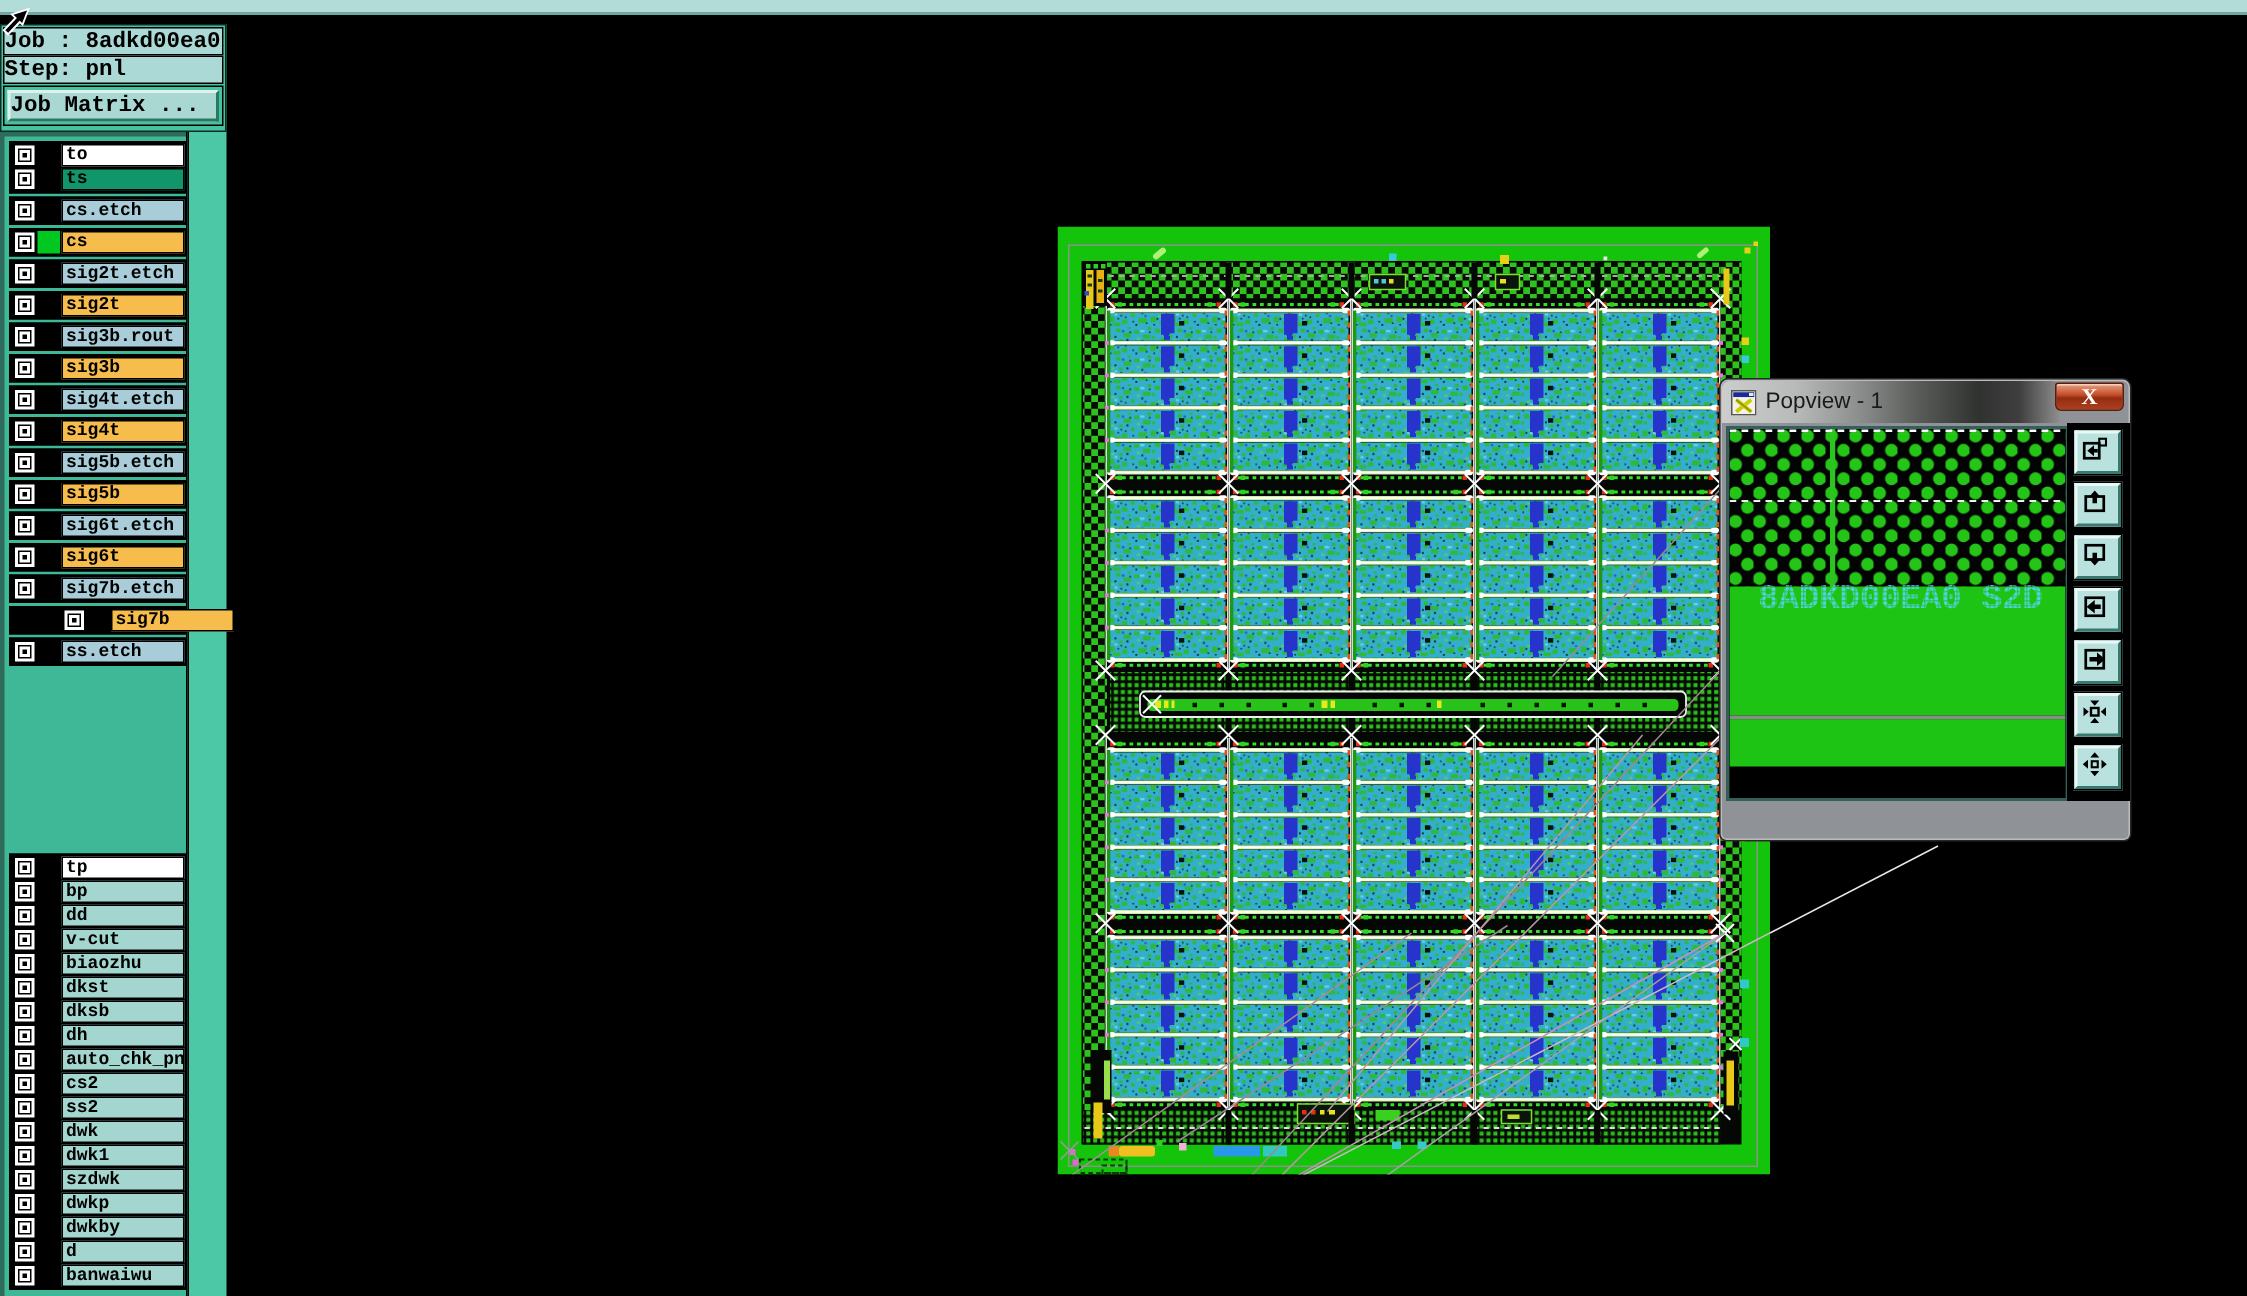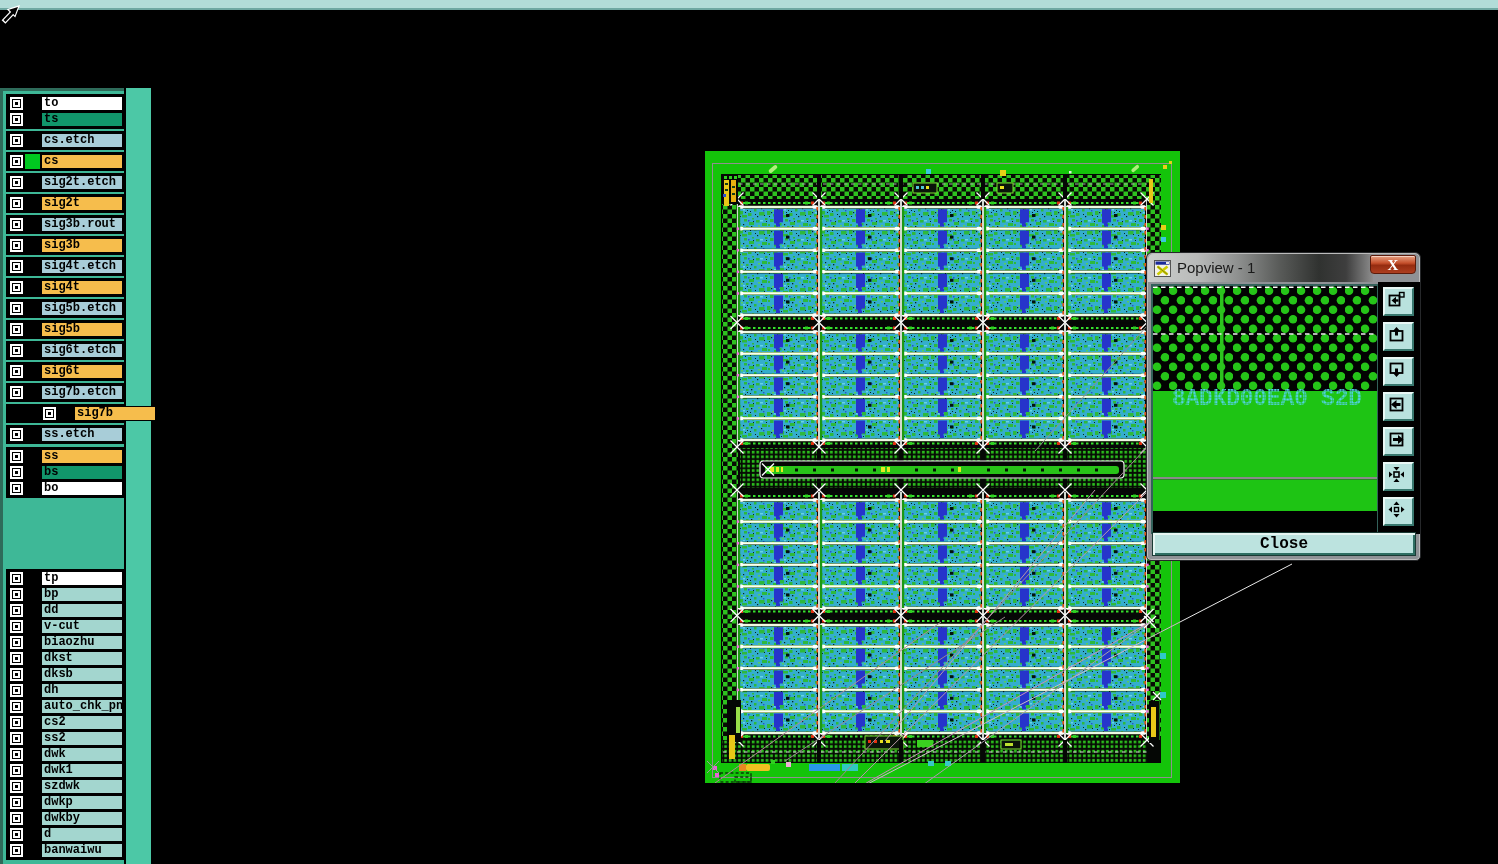--- a/index.html
+++ b/index.html
@@ -52,20 +52,27 @@
   font:bold 16px "Liberation Mono",monospace;text-align:center;line-height:23px;color:#000;}
 .sw{position:absolute;left:18px;top:0;width:15px;height:15px;}
 .lb{position:absolute;left:34px;top:0;width:82px;height:15px;border:1px solid #000;
   font:bold 12px "Liberation Mono",monospace;line-height:13px;color:#000;padding-left:2px;
   overflow:hidden;white-space:pre;}
 </style>
 </head>
 <body>
 <div id="stage">
   <div id="topbar"></div>
+  <div id="jobpanel">
+    <div class="jbox" style="top:1px;">Job : 8adkd00ea0</div>
+    <div class="jbox" style="top:20px;">Step: pnl</div>
+    <div id="jobmatrixout">
+        <div id="jobmatrix">Job Matrix ...</div>
+      </div>
+  </div>
   <div id="lstrip"></div>
   <div id="layers">
       <div class="grp" style="top:3px;height:35px;">
         <div class="row" style="top:0px;">
           <div class="cb"></div>
           <div class="lb" style="background:#ffffff">to</div>
         </div>
         <div class="row" style="top:16px;">
           <div class="cb"></div>
           <div class="lb" style="background:#11966b">ts</div>
@@ -153,34 +160,20 @@
       <div class="grp" style="top:313px;height:19px;">
         <div class="row" style="top:0px;margin-left:33px;">
           <div class="cb"></div>
           <div class="lb" style="background:#f6bd4c">sig7b</div>
         </div>
       </div>
       <div class="grp" style="top:334px;height:19px;">
         <div class="row" style="top:0px;">
           <div class="cb"></div>
           <div class="lb" style="background:#a8cdd8">ss.etch</div>
-        </div>
-      </div>
-      <div class="grp" style="top:356px;height:51px;">
-        <div class="row" style="top:0px;">
-          <div class="cb"></div>
-          <div class="lb" style="background:#f6bd4c">ss</div>
-        </div>
-        <div class="row" style="top:16px;">
-          <div class="cb"></div>
-          <div class="lb" style="background:#11966b">bs</div>
-        </div>
-        <div class="row" style="top:32px;">
-          <div class="cb"></div>
-          <div class="lb" style="background:#ffffff">bo</div>
         </div>
       </div>
       <div class="grp" style="top:478px;height:291px;">
         <div class="row" style="top:0px;">
           <div class="cb"></div>
           <div class="lb" style="background:#ffffff">tp</div>
         </div>
         <div class="row" style="top:16px;">
           <div class="cb"></div>
           <div class="lb" style="background:#a3d6cf">bp</div>
@@ -1955,21 +1948,20 @@
               <svg style="position:absolute;left:3px;top:2px" width="17" height="17" viewBox="0 0 17 17">
                 <rect x="6.5" y="6.5" width="4" height="4" fill="none" stroke="#000" stroke-width="1.4"></rect>
                 <polygon points="8.5,0.5 5.5,4 11.5,4" fill="#000"></polygon>
                 <polygon points="8.5,16.5 5.5,13 11.5,13" fill="#000"></polygon>
                 <polygon points="0.5,8.5 4,5.5 4,11.5" fill="#000"></polygon>
                 <polygon points="16.5,8.5 13,5.5 13,11.5" fill="#000"></polygon>
               </svg>
             </div>
           </div>
         </div>
-      <div id="dlgclose">Close</div>
     </div>
   </div>
   <svg style="position:absolute;left:0;top:0" width="30" height="30" viewBox="0 0 30 30">
     <line x1="13.5" y1="11.5" x2="3.5" y2="22" stroke="#fff" stroke-width="5.2"></line>
     <polygon points="18,7 9,9.8 14.8,15.4" fill="#000" stroke="#fff" stroke-width="2.4"></polygon>
     <line x1="13.5" y1="11.5" x2="4.5" y2="21" stroke="#000" stroke-width="2.6"></line>
     <polygon points="18,7 9,9.8 14.8,15.4" fill="#000"></polygon>
   </svg>
 </div>
 

